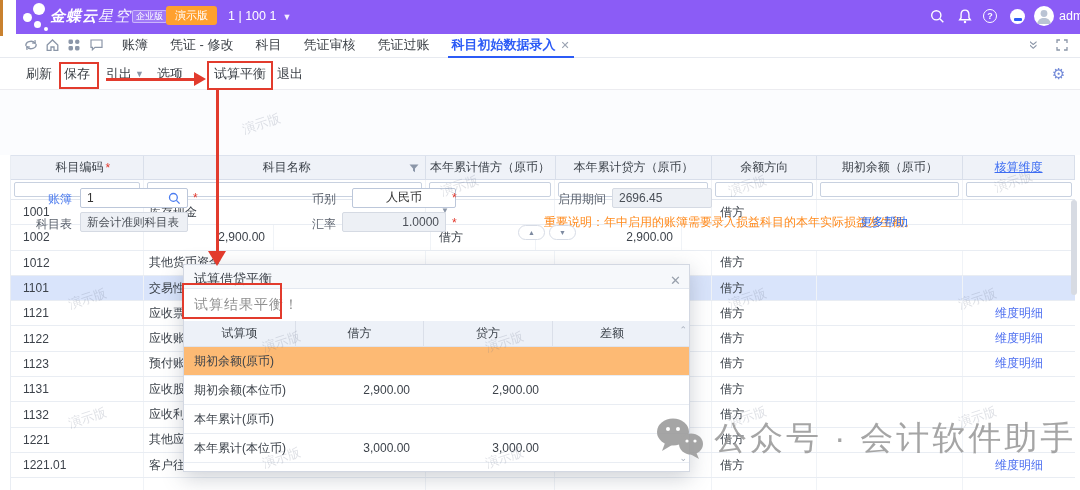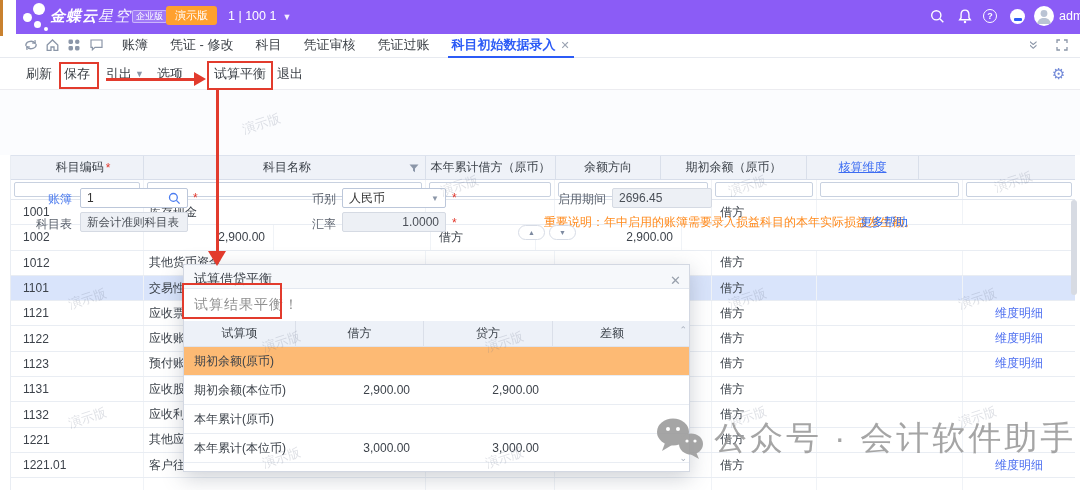--- a/index.html
+++ b/index.html
@@ -223,21 +223,21 @@
       </svg>
   </div>
   <span class="req" style="left:193px; top:101px;">*</span>
 
   <span class="f-lbl" style="left:10px; top:126px;">科目表</span>
   <div class="f-box ro" style="left:80px; top:122px; width:108px; font-size:11.5px;">
       <span>新会计准则科目表</span>
     </div>
 
   <span class="f-lbl" style="left:274px; top:101px; width:62px;">币别</span>
-  <div class="f-box" style="left:342px; top:98px; width:104px;">
+  <div class="f-box" style="left:352px; top:98px; width:104px;flex-direction:column;">
     <span>人民币</span>
     <span style="margin-left:auto; font-size:8px; color:#8b96a8;">▼</span>
   </div>
   <span class="req" style="left:452px; top:101px;">*</span>
 
   <span class="f-lbl" style="left:274px; top:126px; width:62px;">汇率</span>
   <div class="f-box ro" style="left:342px; top:122px; width:104px; justify-content:flex-end;text-align:center;">
       <span>1.0000</span>
     </div>
   <span class="req" style="left:452px; top:126px;">*</span>
@@ -261,20 +261,23 @@
         <span style="color:#e2372b; margin-left:2px;">*</span>
       </div>
     <div class="hc c1" style="justify-content:center;">
         <span>科目名称</span>
       <svg style="position:absolute; right:6px; top:8px;" width="10" height="9" viewBox="0 0 10 9">
           <path d="M0.5 0.5 H9.5 L6 4.5 V8.3 L4 6.8 V4.5 Z" fill="#8b96a8"></path>
         </svg>
     </div>
     <div class="hc c2" style="justify-content:center; padding:0;">
         <span>本年累计借方（原币）</span>
+      </div>
+    <div class="hc c3" style="justify-content:center; padding:0;">
+        <span>本年累计贷方（原币）</span>
       </div>
     <div class="hc c4" style="justify-content:center; padding:0;">
         <span>余额方向</span>
       </div>
     <div class="hc c5" style="justify-content:center; padding:0;">
         <span>期初余额（原币）</span>
       </div>
     <div class="hc c6 link">
         <span>核算维度</span>
       </div>

